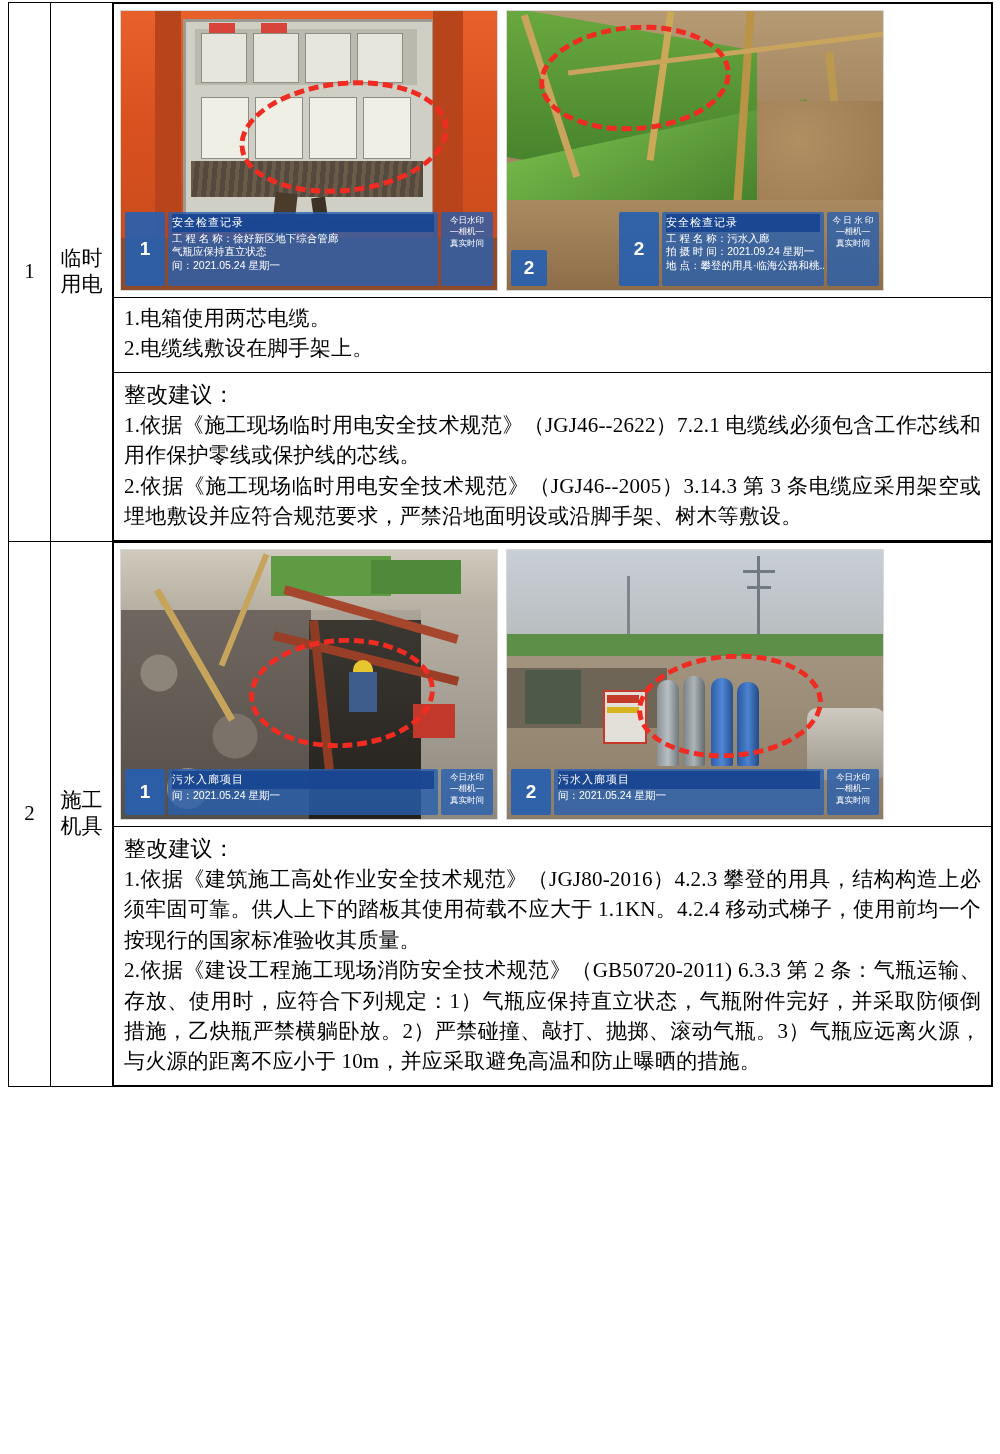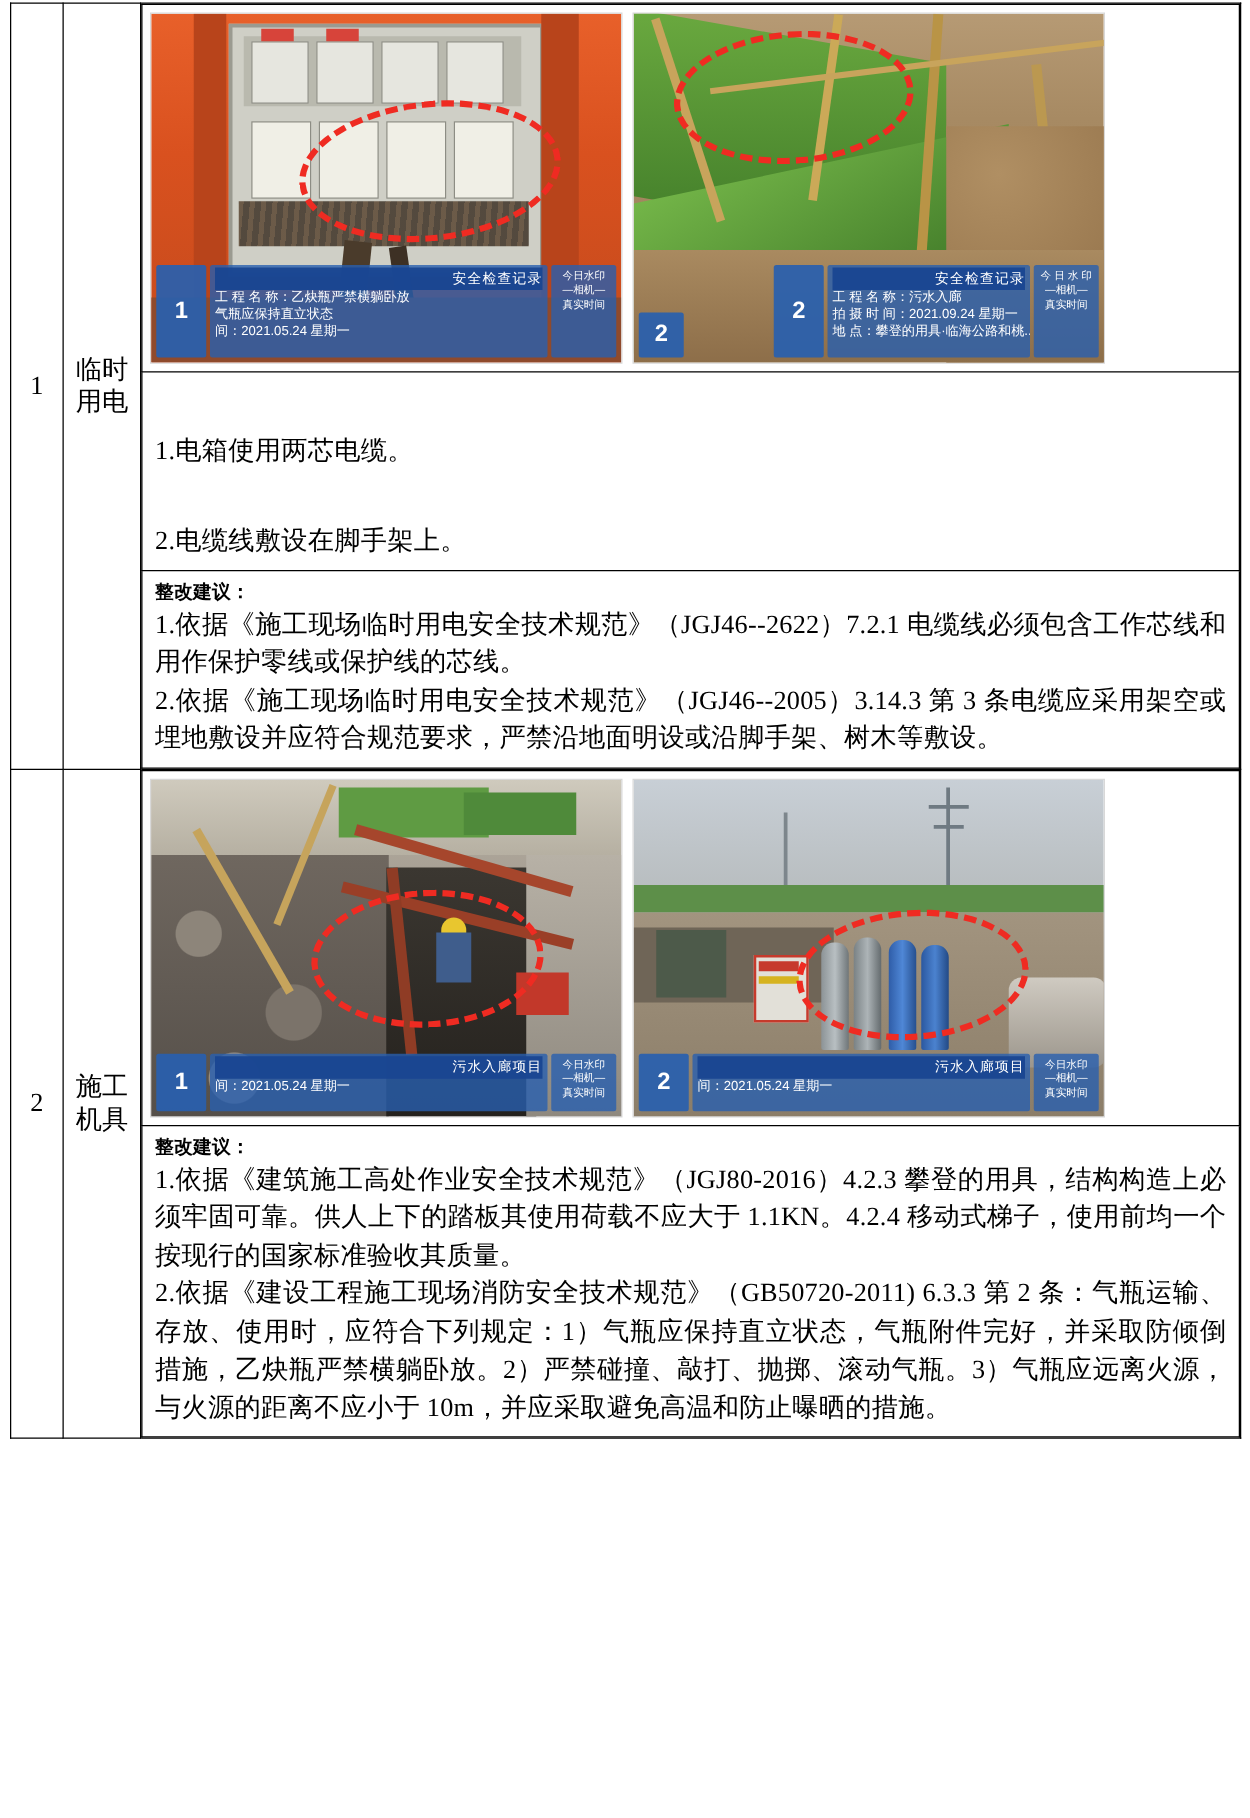--- a/index.html
+++ b/index.html
@@ -72,25 +72,25 @@
   .p2 { width: 378px; height: 281px; }
   .p3 { width: 378px; height: 271px; }
   .p4 { width: 378px; height: 271px; }
 
   .textblock {
     padding: 6px 10px 8px 10px;
     font-size: 21px;
     line-height: 1.42;
     letter-spacing: 0.2px;
   }
-  .textblock .line { white-space: nowrap; margin-top: 42px; }
+  .textblock .line { white-space: nowrap; }
   .rec-head {
-    font-weight: bold;
+    font-weight: normal;
     font-family: "Liberation Sans", sans-serif;
-    font-size: 15px;
+    font-size: 22px;
   }
   .justify-block {
     text-align: justify;
     text-justify: inter-ideograph;
     font-size: 21px;
     line-height: 1.45;
   }
 
   .ellipse {
     position: absolute;
@@ -126,21 +126,21 @@
     margin-left: 3px;
     border-radius: 2px;
     display: flex;
     flex-direction: column;
     justify-content: flex-start;
     padding: 2px 4px;
     overflow: hidden;
   }
   .stamp-title {
     background: rgba(25,70,145,.95);
-    text-align: right;
+    text-align: left;
     font-size: 11px;
     padding: 1px 0 2px 0;
     letter-spacing: 1px;
   }
   .stamp-line { font-size: 10.5px; line-height: 1.28; white-space: nowrap; }
   .stamp-right {
     width: 52px;
     background: rgba(40,95,175,.80);
     margin-left: 3px;
     border-radius: 2px;
@@ -199,21 +199,21 @@
 
                   <div style="position:absolute;left:34px;top:0;width:26px;height:250px;background:#b8441b;"></div>
                   <div style="position:absolute;left:312px;top:0;width:30px;height:250px;background:#b8441b;"></div>
 
                   <div style="position:absolute;left:0;bottom:0;width:100%;height:52px;background:#8f4a2c;"></div>
                   <div class="ellipse" style="left:118px;top:70px;width:210px;height:112px;transform:rotate(-6deg);"></div>
                   <div class="stamp">
                     <div class="stamp-num">1</div>
                     <div class="stamp-body">
                       <div class="stamp-title">安全检查记录</div>
-                      <div class="stamp-line">工 程 名 称：乙炔瓶严禁横躺卧放</div>
+                      <div class="stamp-line">工 程 名 称：徐好新区地下综合管廊</div>
                       <div class="stamp-line">气瓶应保持直立状态</div>
                       <div class="stamp-line">间：2021.05.24 星期一</div>
                     </div>
                     <div class="stamp-right">
                       <div>今日水印</div>
                       <div>—相机—</div>
                       <div>真实时间</div>
                     </div>
                   </div>
                 </div>

